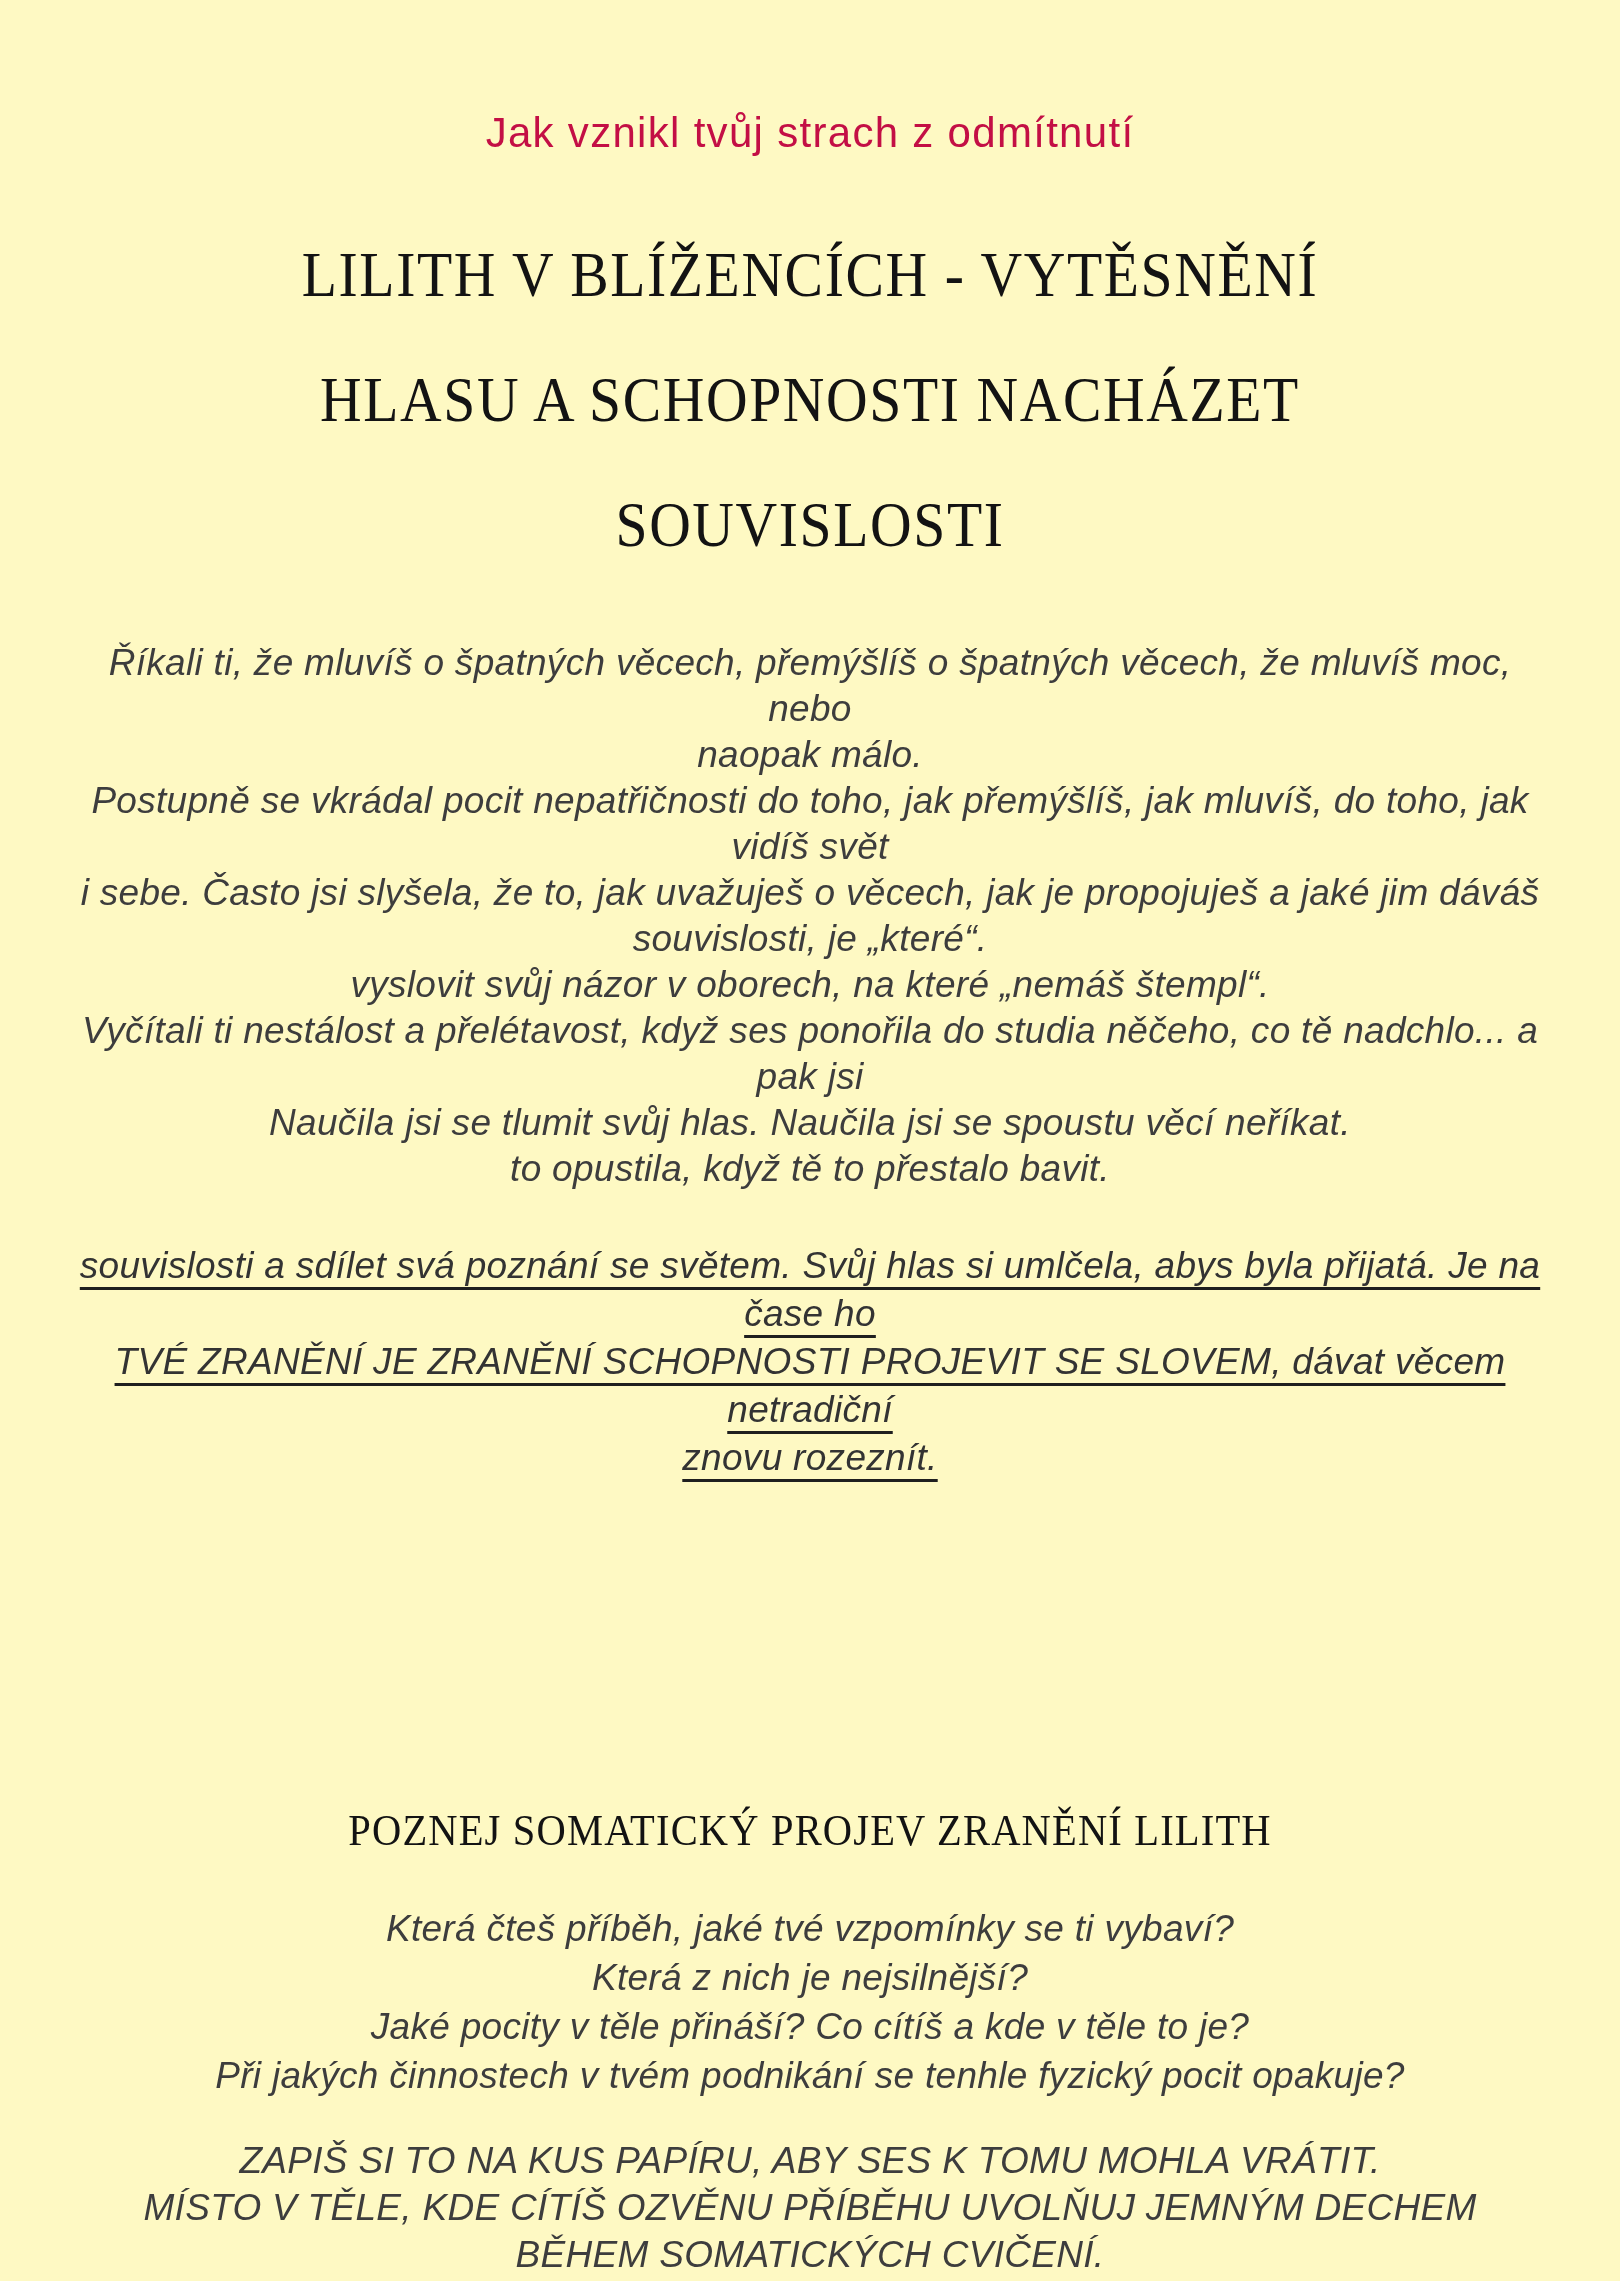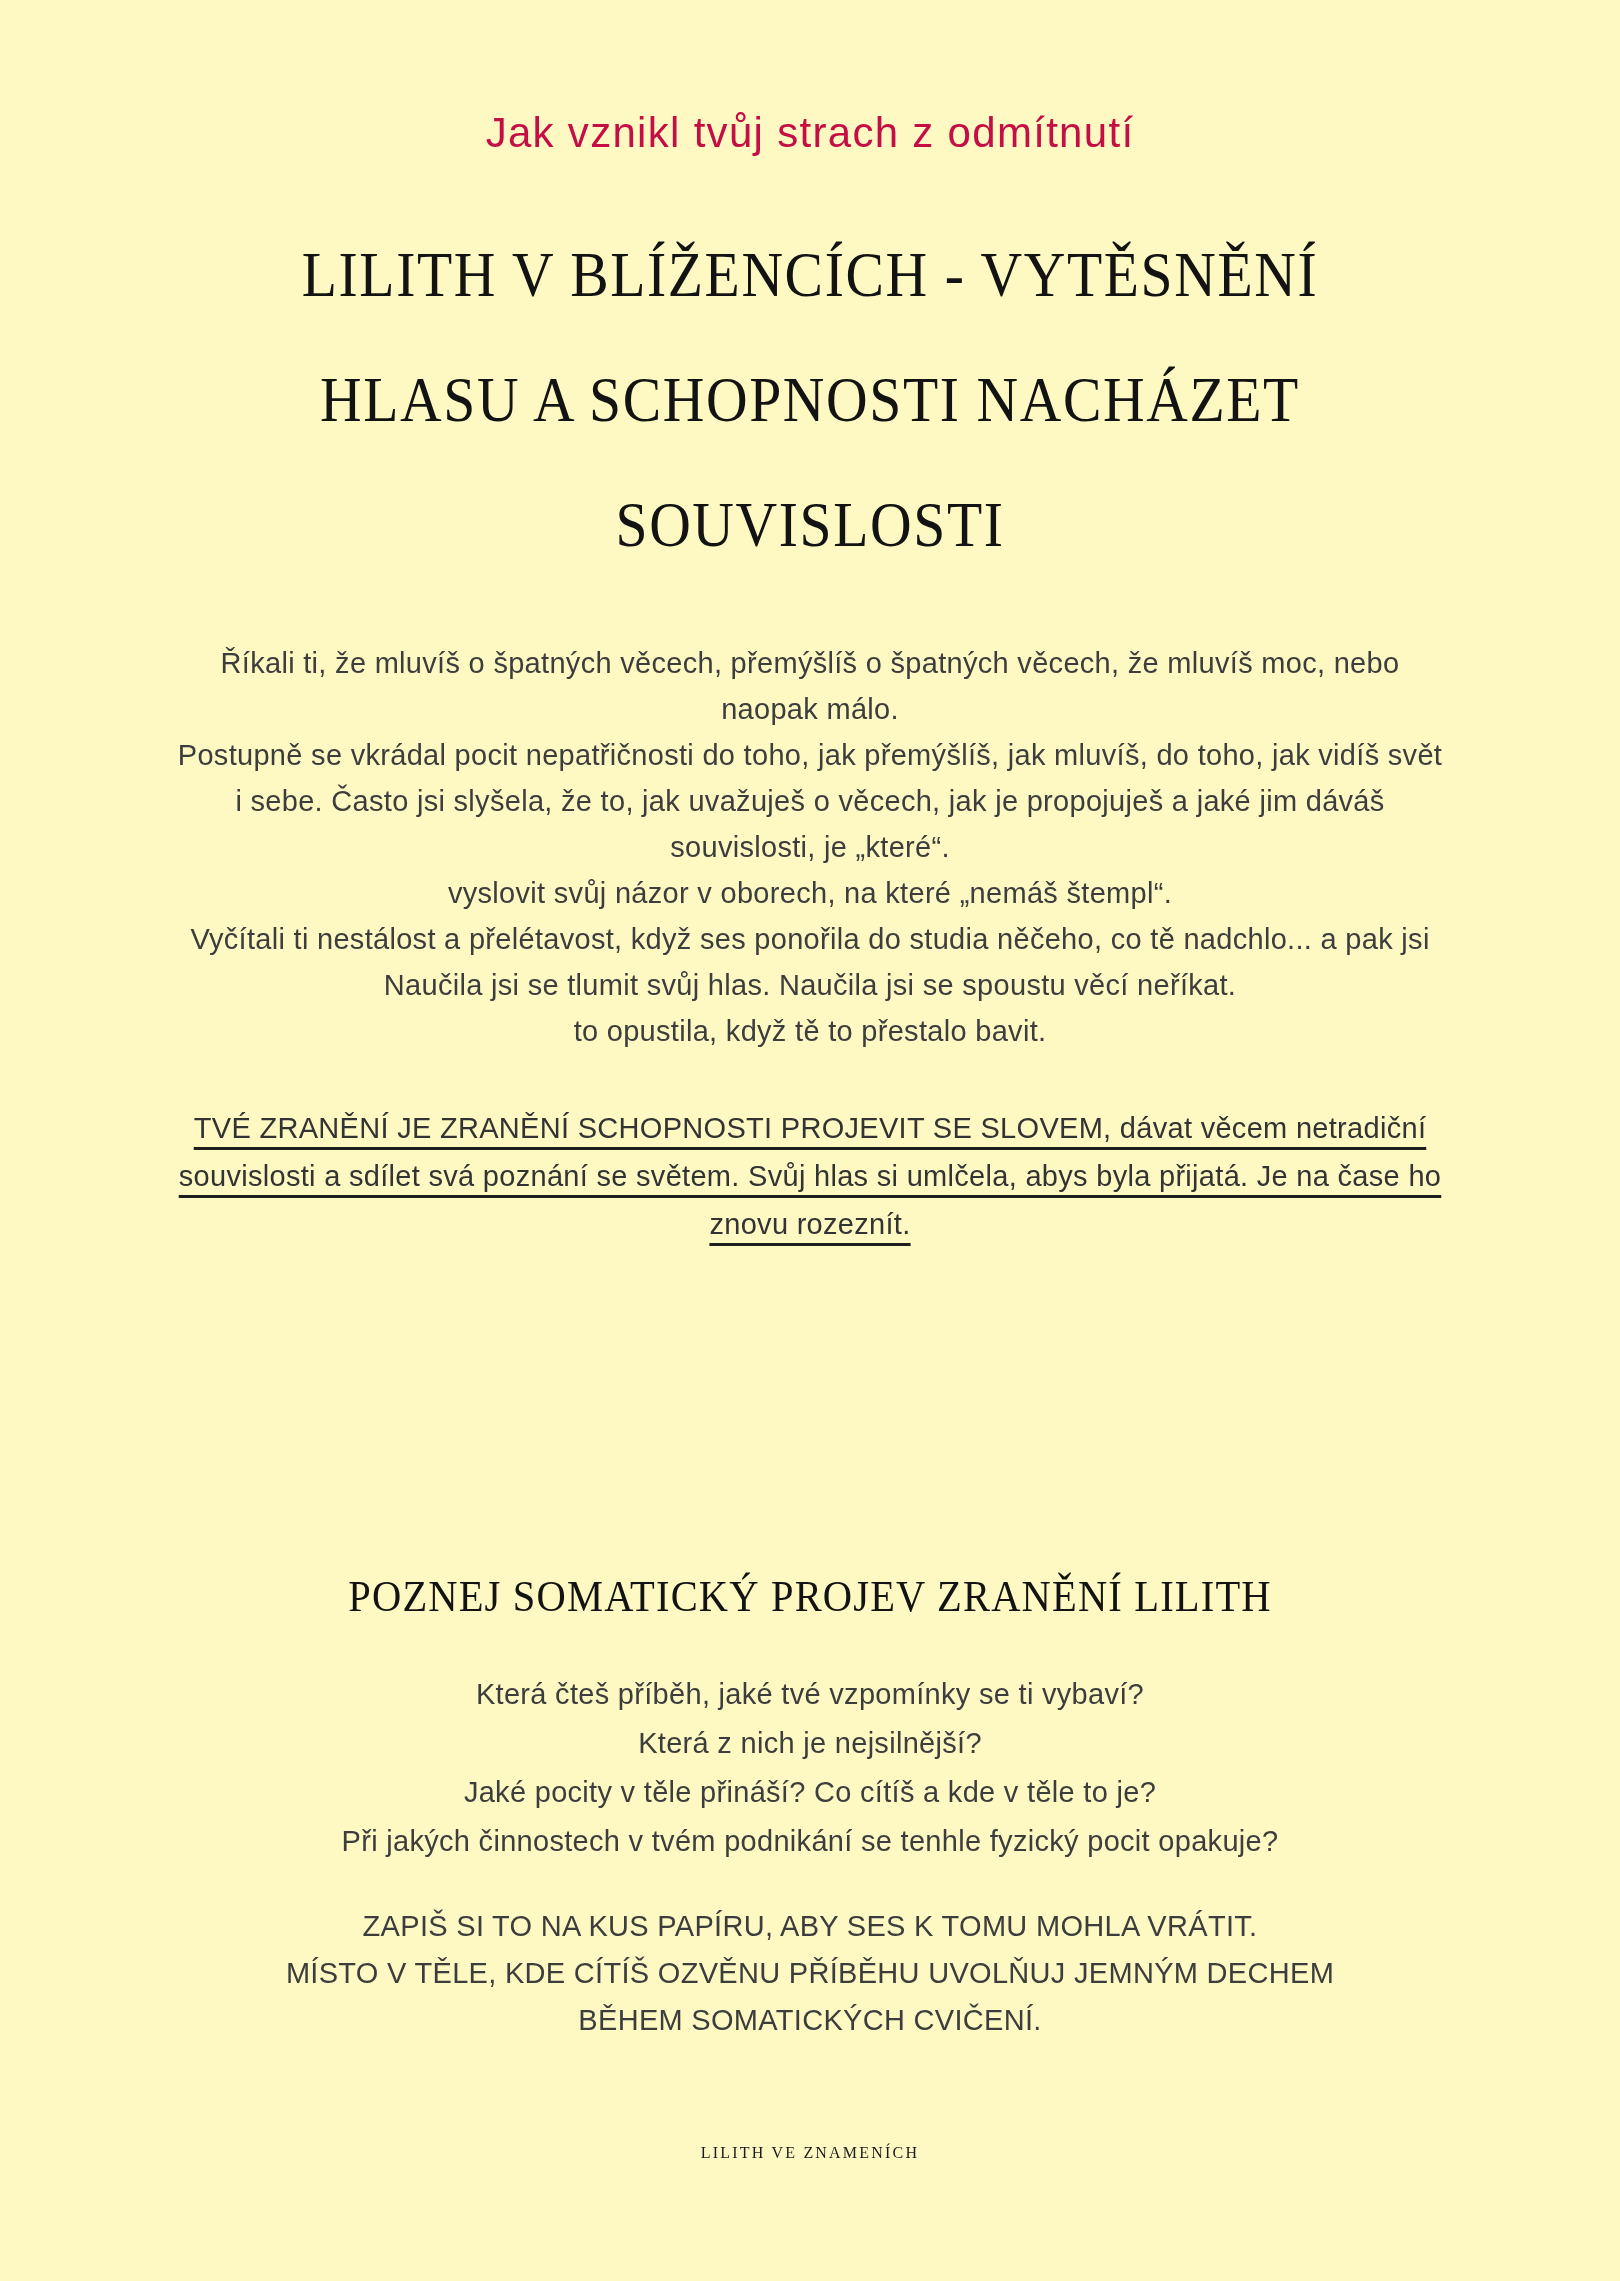--- a/index.html
+++ b/index.html
@@ -33,23 +33,24 @@
     font-weight: 400;
     font-size: 64px;
     line-height: 125px;
     letter-spacing: 1.8px;
     color: #131313;
     transform: scaleX(0.9);
     transform-origin: center top;
   }
   .body-block {
     font-family: "Liberation Sans", sans-serif;
-    font-size: 29px;
+    font-size: 37px;
     color: #3d3d3d;
     letter-spacing: 0.3px;
+    font-style: italic;
   }
   .intro {
     margin-top: 53px;
     line-height: 46px;
   }
   .highlight {
     margin-top: 50px;
     line-height: 48px;
     color: #333333;
   }
@@ -107,22 +108,22 @@
       <div class="line">Postupně se vkrádal pocit nepatřičnosti do toho, jak přemýšlíš, jak mluvíš, do toho, jak vidíš svět</div>
       <div class="line">i sebe. Často jsi slyšela, že to, jak uvažuješ o věcech, jak je propojuješ a jaké jim dáváš</div>
       <div class="line">souvislosti, je „které“.</div>
       <div class="line">vyslovit svůj názor v oborech, na které „nemáš štempl“.</div>
       <div class="line">Vyčítali ti nestálost a přelétavost, když ses ponořila do studia něčeho, co tě nadchlo... a pak jsi</div>
       <div class="line">Naučila jsi se tlumit svůj hlas. Naučila jsi se spoustu věcí neříkat.</div>
       <div class="line">to opustila, když tě to přestalo bavit.</div>
     </div>
 
     <div class="body-block highlight">
+      <div class="line">souvislosti a sdílet svá poznání se světem. Svůj hlas si umlčela, abys byla přijatá. Je na čase ho</div>
       <div class="line">TVÉ ZRANĚNÍ JE ZRANĚNÍ SCHOPNOSTI PROJEVIT SE SLOVEM, dávat věcem netradiční</div>
-      <div class="line">souvislosti a sdílet svá poznání se světem. Svůj hlas si umlčela, abys byla přijatá. Je na čase ho</div>
       <div class="line">znovu rozeznít.</div>
     </div>
 
     <h2 class="section-heading">POZNEJ SOMATICKÝ PROJEV ZRANĚNÍ LILITH</h2>
 
     <div class="body-block questions">
       <div class="line">Která čteš příběh, jaké tvé vzpomínky se ti vybaví?</div>
       <div class="line">Která z nich je nejsilnější?</div>
       <div class="line">Jaké pocity v těle přináší? Co cítíš a kde v těle to je?</div>
       <div class="line">Při jakých činnostech v tvém podnikání se tenhle fyzický pocit opakuje?</div>

